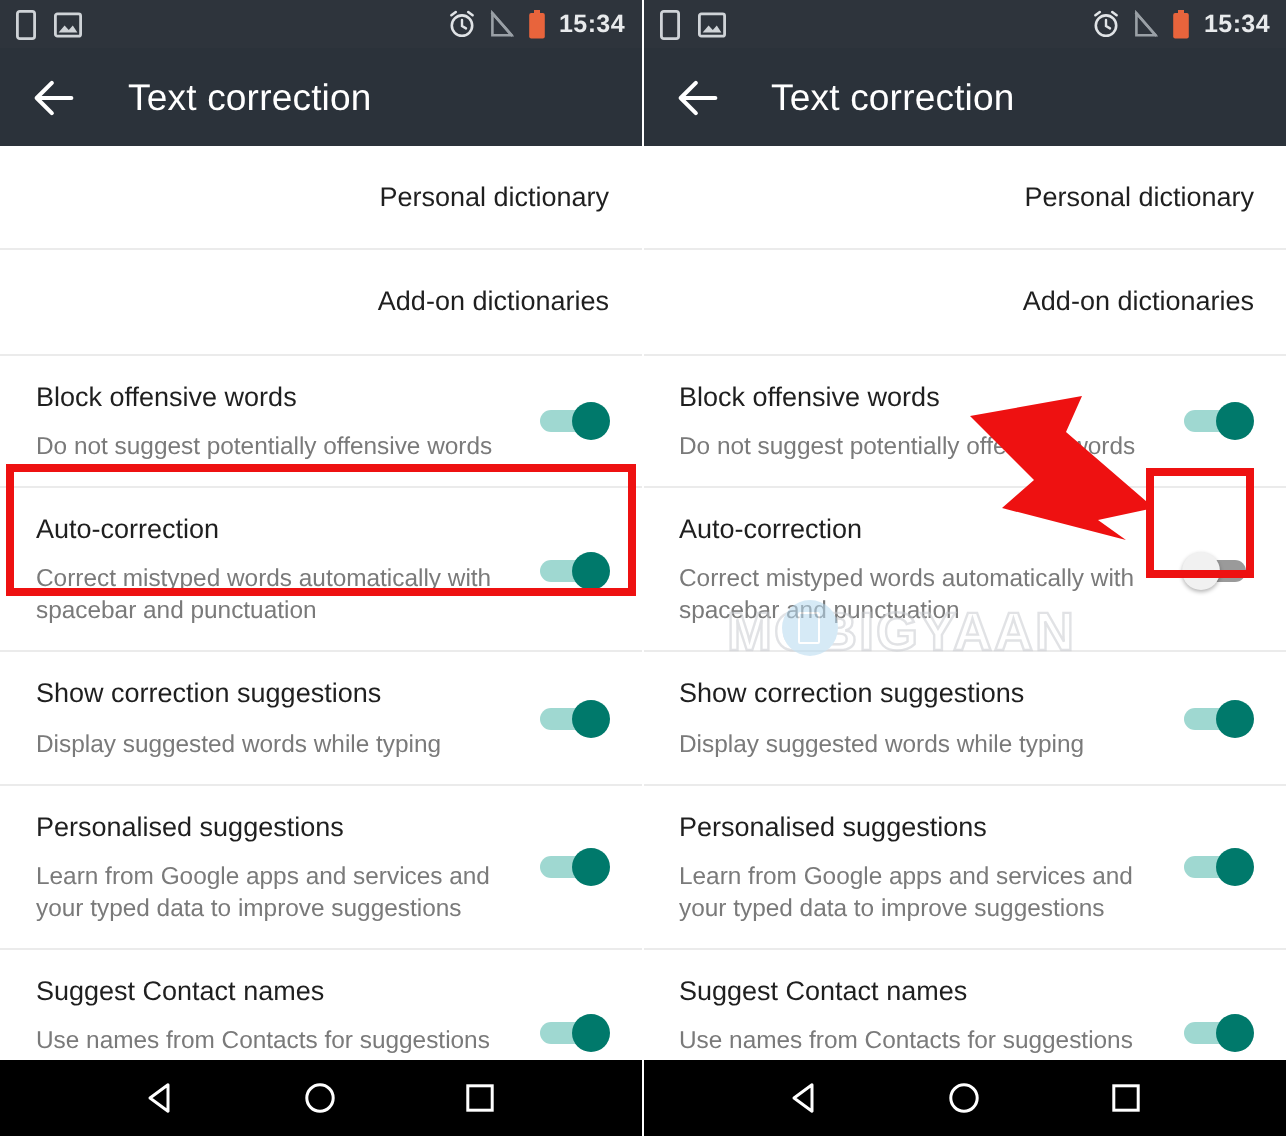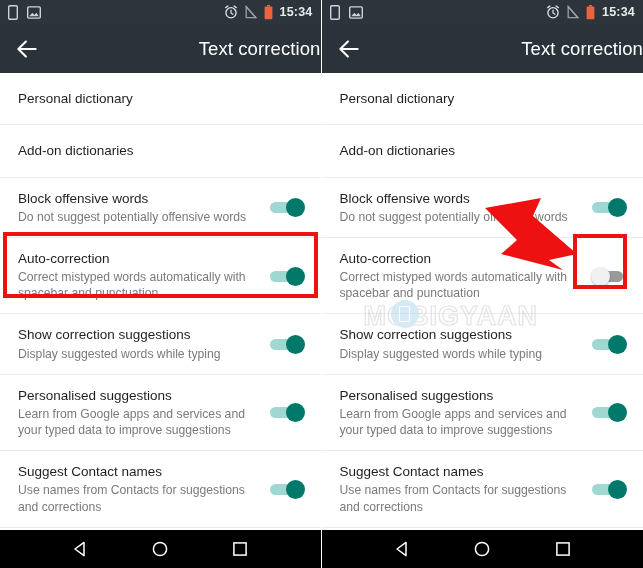--- a/index.html
+++ b/index.html
@@ -49,21 +49,20 @@
   }
 
   
   .appbar {
     height: 49px;
     background: #2b323a;
     display: flex;
     align-items: center;
     padding-left: 14px;
     box-sizing: border-box;
-    justify-content: space-between;
   }
   .back-arrow {
     width: 26px;
     height: 26px;
     flex: none;
     display: block;
   }
   .appbar-title {
     color: #ffffff;
     font-size: 18.5px;
@@ -94,24 +93,24 @@
   .row-title {
     font-size: 13.5px;
     color: #1f1f1f;
     line-height: 1.28;
     white-space: nowrap;
   }
   .row-sub {
     font-size: 12.2px;
     color: #7a7a7a;
     line-height: 1.32;
-    margin-top: 2px;
+    margin-top: 8px;
     max-width: 235px;
   }
-  .row-simple { padding: 17px 0; }
+  .row-simple { padding: 17px 0; text-align: right; }
 
   
   .switch {
     flex: none;
     width: 36px;
     height: 22px;
     position: relative;
     margin-left: 10px;
   }
   .track {

